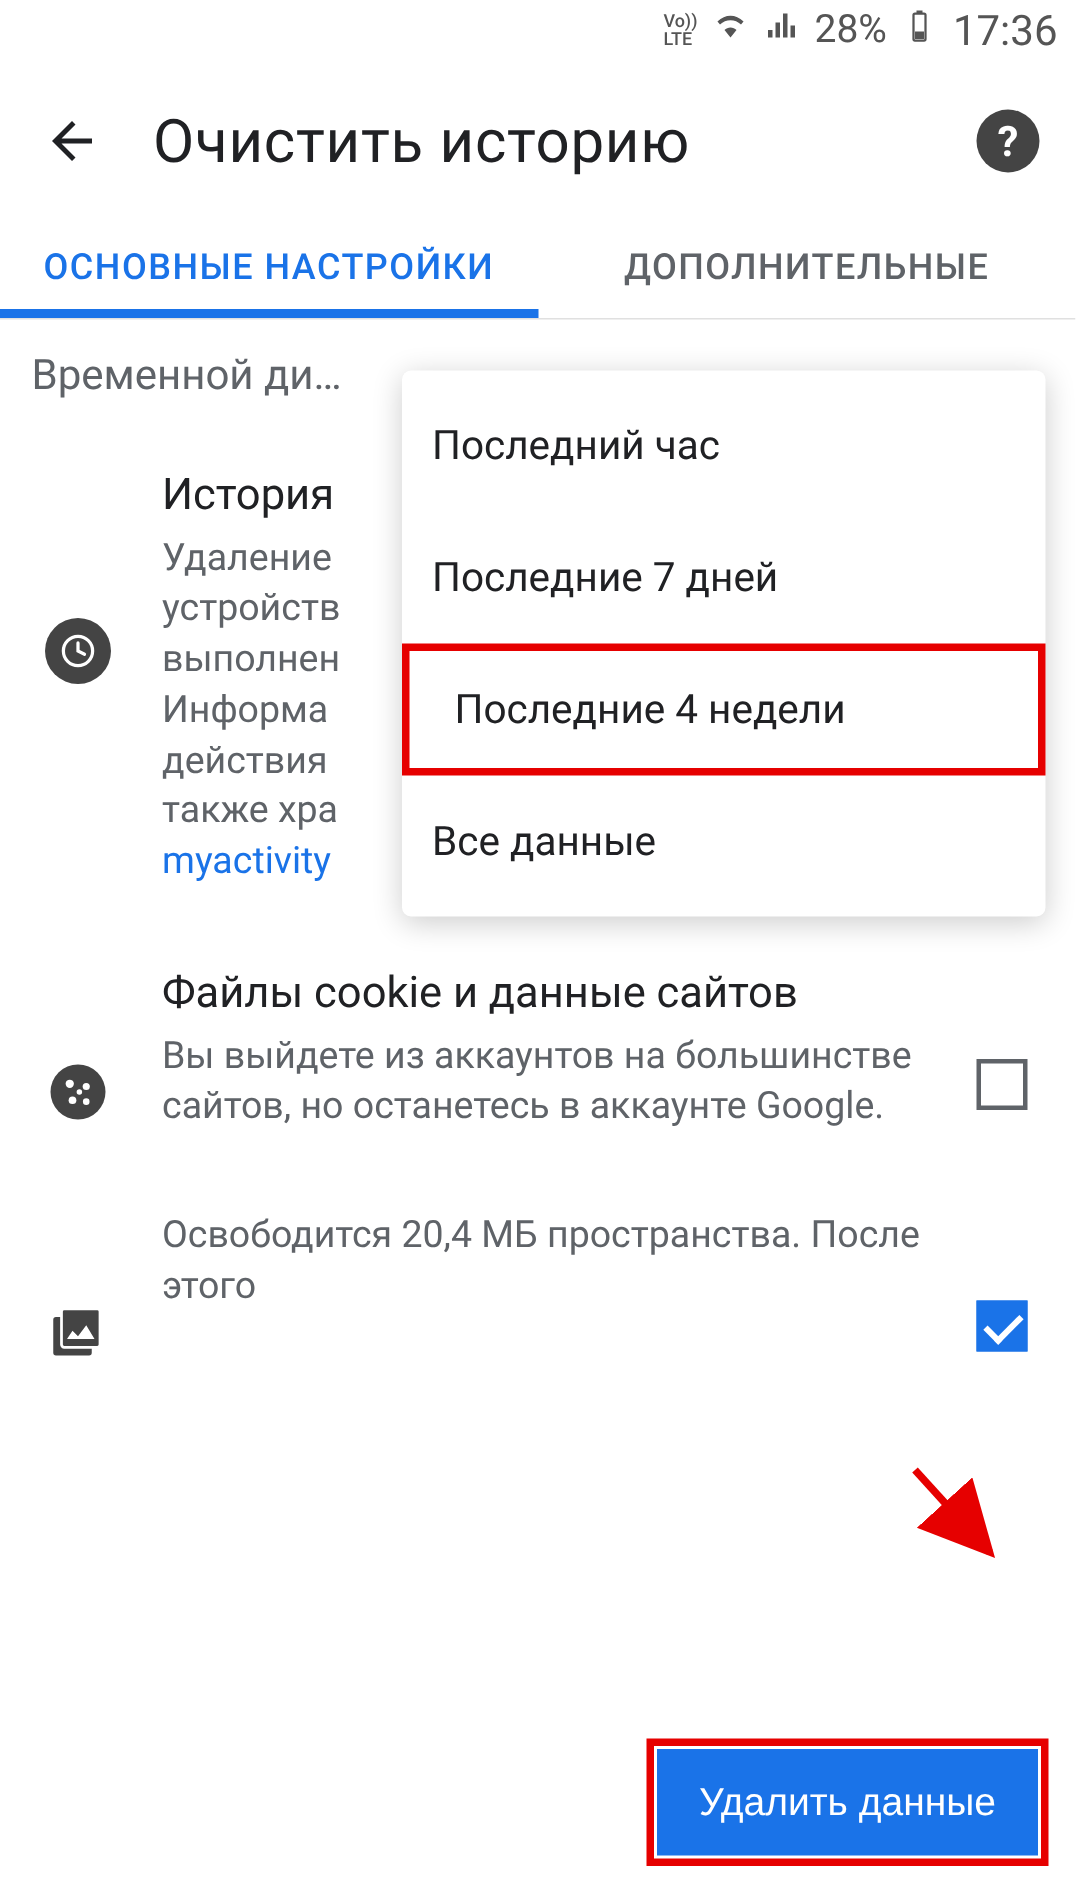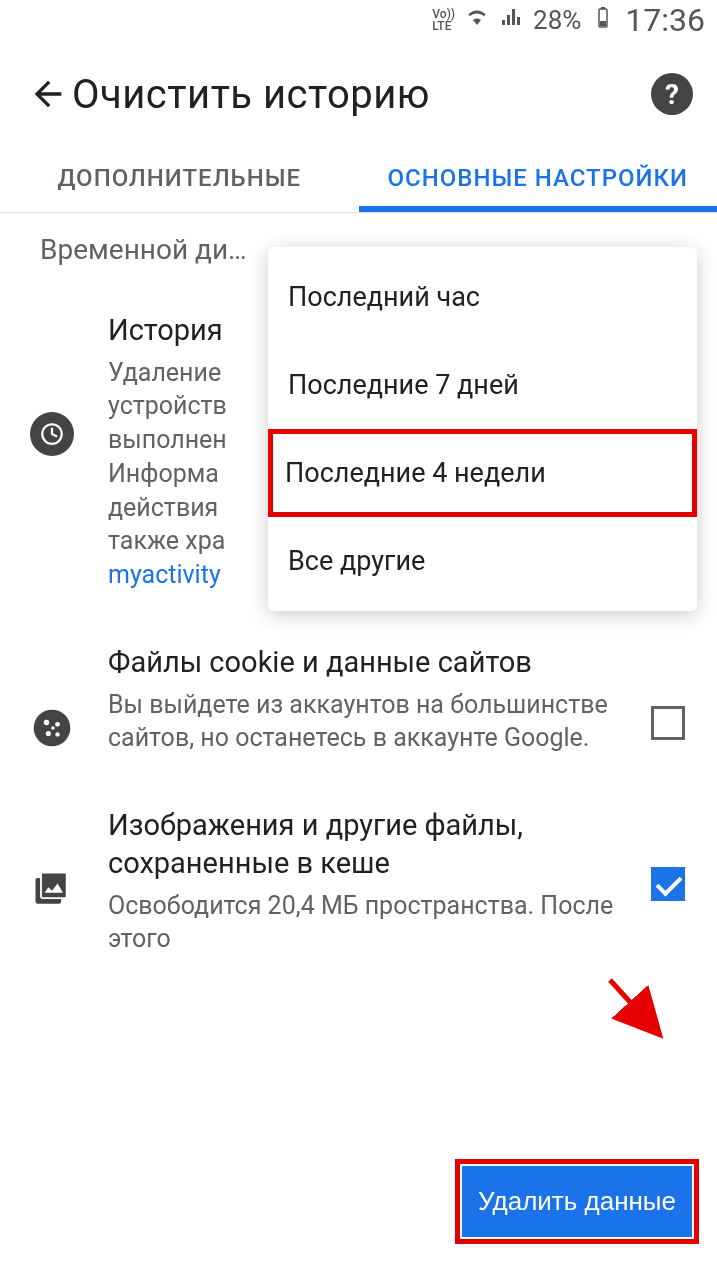--- a/index.html
+++ b/index.html
@@ -5,40 +5,40 @@
   * { box-sizing: border-box; margin: 0; padding: 0; }
   html, body { width: 717px; height: 1262px; background: #fff; font-family: Roboto, Arial, sans-serif; color: #202124; overflow: hidden; }
   .screen { width: 100%; height: 100%; position: relative; }
 
   
   .status-bar { height: 40px; display: flex; justify-content: flex-end; align-items: center; padding: 0 12px; gap: 10px; font-size: 26px; color: #555; }
   .status-bar .volte { font-size: 12px; line-height: 12px; text-align: left; }
   .status-bar svg { width: 24px; height: 24px; }
 
   
-  .header { display: flex; align-items: center; padding: 30px 24px 28px 24px; }
+  .header { display: flex; align-items: center; padding: 30px 24px 28px 24px; gap: 30px; }
   .back-btn { width: 48px; height: 48px; display: flex; align-items: center; justify-content: center; cursor: pointer; }
   .page-title { font-size: 40px; font-weight: 400; flex: 1; letter-spacing: 0.5px; }
   .help-btn { width: 42px; height: 42px; border-radius: 50%; background: #444; color: #fff; display: flex; align-items: center; justify-content: center; font-size: 28px; font-weight: bold; cursor: pointer; }
 
   
   .tabs { display: flex; border-bottom: 1px solid #e0e0e0; }
   .tab { flex: 1; text-align: center; padding: 18px 0 14px 0; font-size: 24px; font-weight: 500; letter-spacing: 1px; color: #5f6368; cursor: pointer; }
   .tab.active { color: #1a73e8; border-bottom: 6px solid #1a73e8; }
   .tab.inactive { color: #5f6368; }
 
   
-  .timerange-row { display: flex; align-items: center; padding: 20px 40px; font-size: 28px; color: #5f6368; position: relative; gap: 20px; }
+  .timerange-row { display: flex; align-items: center; padding: 20px 21px; font-size: 28px; color: #5f6368; position: relative; gap: 20px; }
   .timerange-label { flex: 0 0 auto; max-width: 250px; white-space: nowrap; overflow: hidden; text-overflow: ellipsis; }
   .timerange-caret { margin-left: auto; color: #5f6368; }
 
   
   .dropdown { position: absolute; top: 247px; left: 268px; width: 429px; background: #fff; border-radius: 6px; box-shadow: 0 4px 20px rgba(0,0,0,0.2); z-index: 50; padding: 6px 0; }
   .dropdown-item { padding: 28px 20px; font-size: 27px; color: #202124; cursor: pointer; }
-  .dropdown-item.highlight { border: 5px solid #e60000; padding: 23px 12px; }
+  .dropdown-item.highlight { border: 5px solid #e60000; padding: 23px 30px; }
 
   
   .setting { display: flex; align-items: flex-start; padding: 26px 24px 26px 24px; gap: 28px; }
   .setting-icon { width: 56px; flex: 0 0 56px; display: flex; align-items: center; justify-content: center; padding-top: 60px; }
   .setting-icon .circ { width: 44px; height: 44px; border-radius: 50%; background: #444; display: flex; align-items: center; justify-content: center; }
   .setting-body { flex: 1; min-width: 0; }
   .setting-title { font-size: 29px; color: #202124; margin-bottom: 6px; line-height: 1.3; }
   .setting-desc { font-size: 25px; color: #5f6368; line-height: 1.35; }
   .setting-desc .link { color: #1a73e8; }
   .setting-check { flex: 0 0 50px; display: flex; align-items: center; justify-content: center; padding-top: 70px; }
@@ -52,21 +52,21 @@
 
   .setting.cookies .setting-icon { padding-top: 62px; }
   .setting.cookies .setting-check { padding-top: 62px; }
 
   .setting.cache .setting-icon { padding-top: 60px; }
   .setting.cache .setting-check { padding-top: 60px; }
 
   
   .action-bar { position: absolute; bottom: 18px; right: 18px; }
   .action-btn-wrap { border: 5px solid #e60000; padding: 2px; }
-  .action-btn { background: #1a73e8; color: #fff; font-size: 26px; padding: 20px 16px; border: none; cursor: pointer; font-weight: 500; }
+  .action-btn { background: #1a73e8; color: #fff; font-size: 26px; padding: 20px 28px; border: none; cursor: pointer; font-weight: 500; }
 
   
   .anno-arrow { position: absolute; top: 970px; left: 600px; pointer-events: none; z-index: 40; }
 </style>
 </head>
 <body>
 
 <div class="screen">
 
   <div class="status-bar">
@@ -83,38 +83,38 @@
         </svg>
     </span>
     <span>28%</span>
     <span>
       <svg viewBox="0 0 24 24">
           <rect x="8" y="4" width="8" height="18" rx="1" fill="none" stroke="#555" stroke-width="1.5"></rect>
           <rect x="10" y="2" width="4" height="2" fill="#555"></rect>
           <rect x="9" y="16" width="6" height="5" fill="#555"></rect>
         </svg>
     </span>
-    <span style="font-size:32px;">17:36</span>
+    <span style="font-size:28px;">17:36</span>
   </div>
 
   <div class="header">
     <div class="back-btn">
       <svg width="40" height="40" viewBox="0 0 24 24">
           <path d="M20 11H7.8l5.6-5.6L12 4l-8 8 8 8 1.4-1.4L7.8 13H20v-2z" fill="#202124"></path>
         </svg>
     </div>
     <div class="page-title">Очистить историю</div>
     <div class="help-btn">
       <span>?</span>
     </div>
   </div>
 
   <div class="tabs">
+    <div class="tab active">ОСНОВНЫЕ НАСТРОЙКИ</div>
     <div class="tab inactive">ДОПОЛНИТЕЛЬНЫЕ</div>
-    <div class="tab active">ОСНОВНЫЕ НАСТРОЙКИ</div>
   </div>
 
   <div class="timerange-row">
     <span class="timerange-label">Временной ди…</span>
     <span class="timerange-caret">
       <svg width="20" height="20" viewBox="0 0 24 24">
           <path d="M7 10l5 5 5-5z" fill="#5f6368"></path>
         </svg>
     </span>
   </div>
@@ -167,33 +167,32 @@
 
   <div class="setting cache">
     <div class="setting-icon">
       <svg width="44" height="44" viewBox="0 0 24 24">
         <rect x="3" y="6" width="14" height="14" rx="1" fill="#444"></rect>
         <rect x="6" y="3" width="14" height="14" rx="1" fill="#444" stroke="#fff" stroke-width="1"></rect>
         <path d="M8 14l2-3 2 2 3-4 3 5H8z" fill="#fff"></path>
       </svg>
     </div>
     <div class="setting-body">
-      <div class="setting-title">Изображения и другие файлы, сохраненные в кеше</div>
       <div class="setting-desc">Освободится 20,4 МБ пространства. После этого</div>
     </div>
     <div class="setting-check">
       <div class="checkbox checked"></div>
     </div>
   </div>
 
   <div class="dropdown">
     <div class="dropdown-item">Последний час</div>
     <div class="dropdown-item">Последние 7 дней</div>
     <div class="dropdown-item highlight">Последние 4 недели</div>
-    <div class="dropdown-item">Все другие</div>
+    <div class="dropdown-item">Все данные</div>
   </div>
 
   <svg class="anno-arrow" width="90" height="90">
     <defs>
       <marker id="ah" markerWidth="12" markerHeight="12" refX="9" refY="5" orient="auto">
         <path d="M0 0 L10 5 L0 10 z" fill="#e60000"></path>
       </marker>
     </defs>
     <line x1="10" y1="10" x2="60" y2="65" stroke="#e60000" stroke-width="5" marker-end="url(#ah)"></line>
   </svg>

